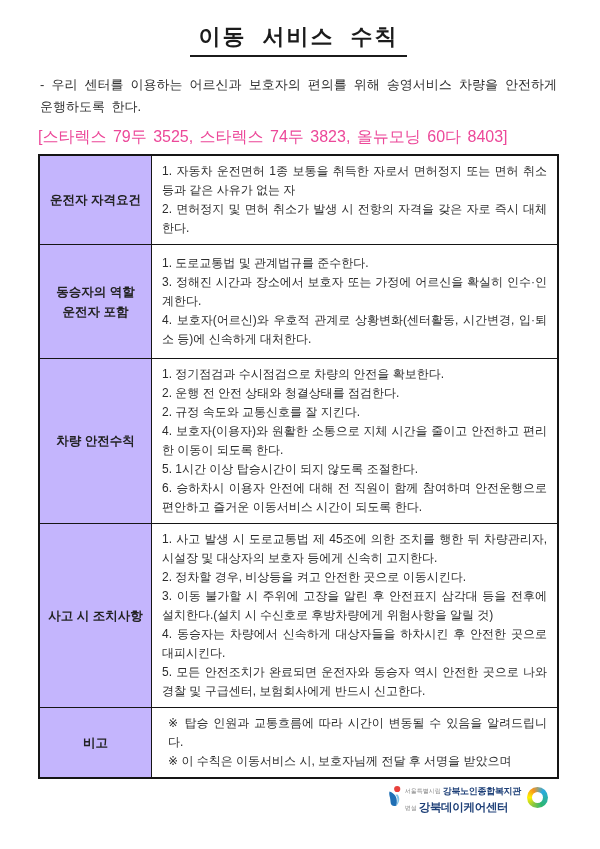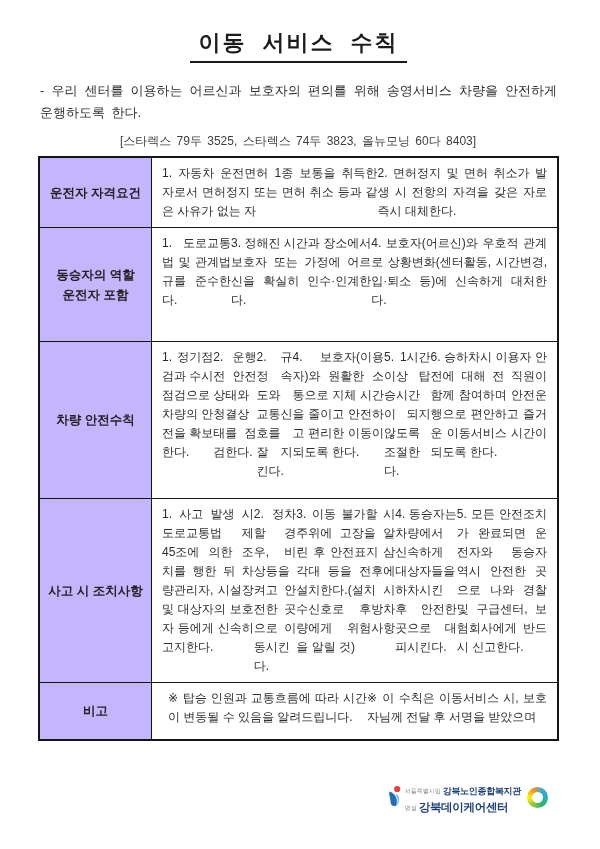--- a/index.html
+++ b/index.html
@@ -6,42 +6,42 @@
   body {
     width: 600px; height: 849px;
     background: #ffffff;
     font-family: "Liberation Sans", "DejaVu Sans", sans-serif;
     color: #2f2f2f;
     position: relative;
     overflow: hidden;
   }
   .page {
     position: absolute; inset: 0;
-    padding: 28px 41px 0 38px;
+    padding: 22px 41px 0 38px;
     box-sizing: border-box;
   }
   h1.title {
     margin: 0; text-align: center;
     font-size: 22px; font-weight: 600; color: #1b1b1b;
   }
   .title-text {
     display: inline-block;
     border-bottom: 2px solid #1b1b1b;
     padding: 0 8px 3px 8px;
     letter-spacing: 2px; word-spacing: 8px;
   }
   .intro {
     margin: 17px 2px 0 2px;
     font-size: 13px; line-height: 22px;
     text-align: justify; color: #2d2d2d;
     word-spacing: 3px;
   }
   .vehicles {
     margin: 9px 1px 6px 0;
-    font-size: 12px; text-align: center; color: #404040;
+    font-size: 16px; text-align: left; color: #ec4899;
     word-spacing: 2px;
   }
   .rules-table {
     border: 2px solid #151515;
     background: #fff;
   }
   .row { display: flex; border-bottom: 1px solid #151515; }
   .row:last-child { border-bottom: none; }
   .hcell {
     flex: 0 0 112px;
@@ -50,21 +50,21 @@
     display: flex; align-items: center; justify-content: center;
     text-align: center;
     font-weight: bold; font-size: 12.5px; color: #222;
     white-space: pre-line; line-height: 20px;
     padding: 4px; box-sizing: border-box;
   }
   .ccell {
     flex: 1;
     padding: 6px 10px;
     box-sizing: border-box;
-    display: flex; justify-content: center;
+    display: flex; flex-direction: column; justify-content: center;
   }
   .item {
     margin: 0;
     font-size: 12px; line-height: 19px;
     text-align: justify;
     color: #2d2d2d;
   }
   .row-0 { min-height: 67px; }
   .row-1 { min-height: 113px; }
   .row-2 { min-height: 156px; }

